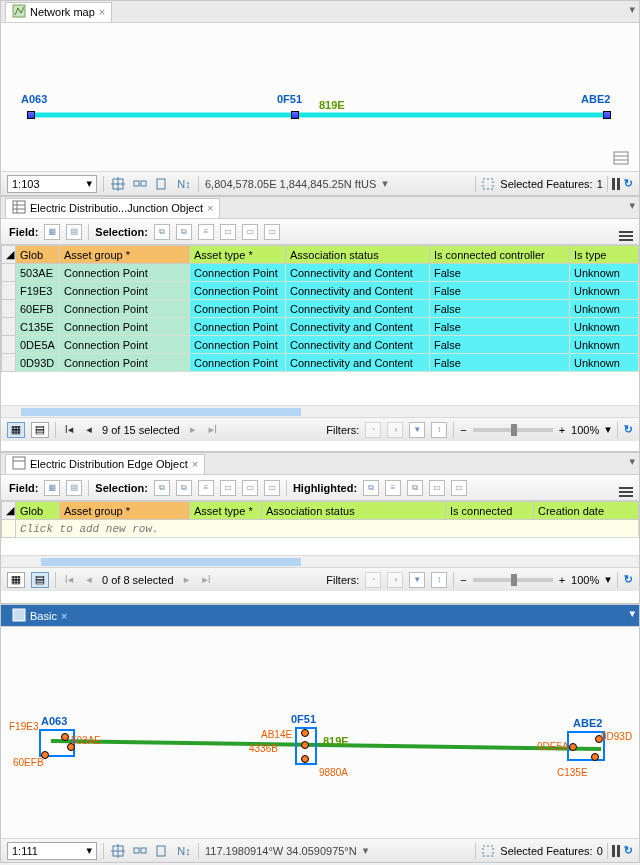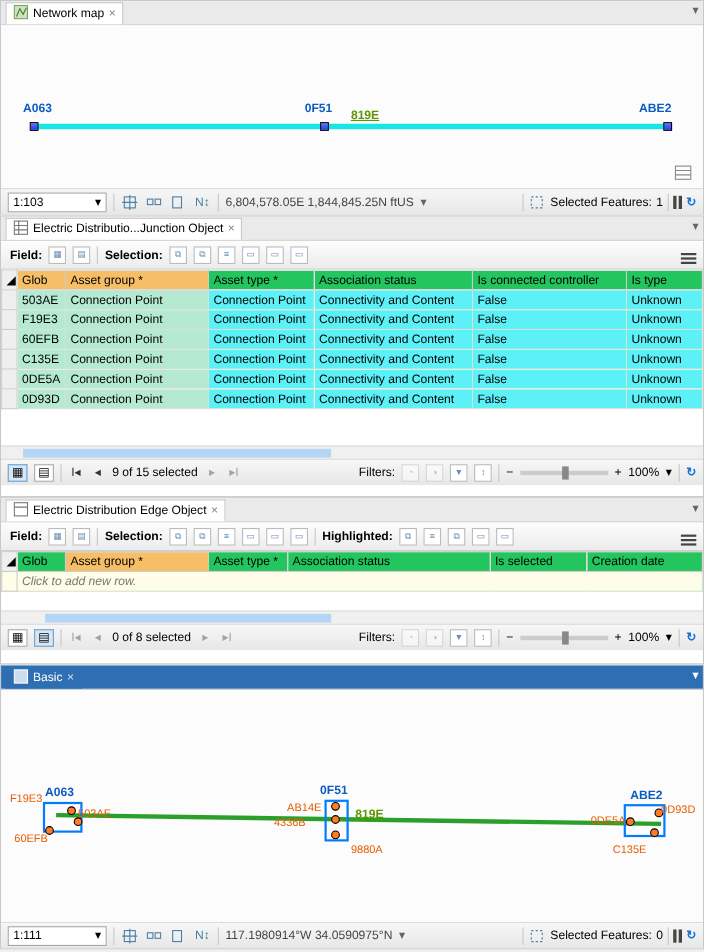--- a/index.html
+++ b/index.html
@@ -6,53 +6,53 @@
   body { width: 640px; height: 865px; background: #f0f0f0; overflow: hidden; }
   .pane { border: 1px solid #c8c8c8; background: #fff; position: relative; }
   .tabbar { background: #eaeaea; height: 22px; display: flex; align-items: center; border-bottom: 1px solid #d0d0d0; position: relative; }
   .tab { display: inline-flex; align-items: center; height: 20px; padding: 0 6px; background: #fff; border: 1px solid #c8c8c8; border-bottom: none; margin-left: 4px; gap: 4px; }
   .tab .close { color: #888; cursor: pointer; }
   .collapse-btn { position: absolute; right: 4px; top: 2px; color: #666; }
   .map-canvas { position: relative; background: #fcfcfc; overflow: hidden; }
   .node-label { position: absolute; font-weight: bold; color: #0b5cc2; }
   .junction-box { position: absolute; border: 2px solid #007dff; background: rgba(255,255,255,0.0); }
   .sq { position: absolute; width: 8px; height: 8px; background: linear-gradient(to bottom, #6d6dff, #1e3cff); border: 1px solid #000; }
-  .seg-label { position: absolute; color: #5c9600; font-weight: bold; text-decoration: underline; }
+  .seg-label { position: absolute; color: #5c9600; font-weight: bold; }
   .feat-pt { position: absolute; width: 8px; height: 8px; background: #ff7b2a; border: 1px solid #000; border-radius: 50%; }
   .feat-lbl { position: absolute; color: #e65c00; font-size: 10px; }
   .toolbar { height: 24px; background: linear-gradient(to bottom, #f7f7f7, #e7e7e7); border-top: 1px solid #d8d8d8; display: flex; align-items: center; gap: 6px; padding: 0 6px; }
   .scale-combo { width: 90px; height: 18px; border: 1px solid #a9a9a9; background: #fff; display: flex; align-items: center; justify-content: space-between; padding: 0 4px; }
   .sep { width: 1px; height: 16px; background: #c8c8c8; }
   .tb-icon { width: 16px; height: 16px; display: inline-flex; align-items: center; justify-content: center; color: #4a7fa5; }
   .coords { color: #444; flex-shrink: 0; }
   .sel-feat { display: flex; align-items: center; gap: 4px; margin-left: auto; }
   .pause-icon { display: inline-flex; gap: 2px; }
   .pause-icon span { width: 3px; height: 12px; background: #444; }
   .refresh-icon { color: #1575d6; font-weight: bold; }
   .field-bar { height: 26px; background: linear-gradient(to bottom, #fdfdfd, #ececec); border-bottom: 1px solid #d0d0d0; display: flex; align-items: center; gap: 6px; padding: 0 8px; position: relative; }
   .field-bar .lbl { font-weight: bold; }
   .fb-icon { width: 16px; height: 16px; border: 1px solid #bbb; background: #fff; display: inline-flex; align-items: center; justify-content: center; font-size: 8px; color: #6a8db3; }
   .menu-btn { position: absolute; right: 6px; }
   .menu-lines { display: inline-flex; flex-direction: column; gap: 2px; }
   .menu-lines span { width: 14px; height: 2px; background: #444; }
   .grid-wrap { overflow: hidden; }
   table.datagrid { border-collapse: collapse; width: 100%; table-layout: fixed; }
-  table.datagrid th { background: #22c55e; border: 1px solid #ccc; padding: 2px 4px; text-align: left; font-weight: normal; height: 18px; white-space: nowrap; overflow: hidden; }
+  table.datagrid th { background: #bef264; border: 1px solid #ccc; padding: 2px 4px; text-align: left; font-weight: normal; height: 18px; white-space: nowrap; overflow: hidden; }
   table.datagrid th.sorted { background: #f7be68; }
   table.datagrid td { border: 1px solid #d3e4d3; padding: 2px 4px; height: 18px; white-space: nowrap; overflow: hidden; }
   tr.sel td { background: #5bf1f6; }
   tr.sel td.alt { background: #b5e9d2; }
   .rowhead { width: 14px; background: #efefef !important; border: 1px solid #ccc !important; }
   .footer-bar { height: 24px; background: linear-gradient(to bottom, #f7f7f7, #e7e7e7); border-top: 1px solid #d8d8d8; display: flex; align-items: center; gap: 6px; padding: 0 6px; }
   .nav-btn { width: 14px; height: 14px; display: inline-flex; align-items: center; justify-content: center; color: #333; }
   .view-toggle { width: 18px; height: 16px; border: 1px solid #aaa; background: #fff; display: inline-flex; align-items: center; justify-content: center; }
   .view-toggle.active { background: #d6e7f5; border-color: #6d9fcd; }
   .slider-track { width: 80px; height: 4px; background: #ccc; display: inline-block; position: relative; }
   .slider-thumb { position: absolute; top: -4px; left: 38px; width: 6px; height: 12px; background: #888; }
-  .add-row td { background: #fdfde8 !important; color: #777; font-style: italic; }
+  .add-row td { background: #fdfde8 !important; color: #777; font-style: italic; font-family: Liberation Mono, monospace; }
   .hscroll { height: 12px; background: #f0f0f0; display: flex; align-items: center; border-top: 1px solid #dcdcdc; }
   .hscroll .thumb { height: 8px; background: #b4d6f4; margin-left: 20px; }
   .svgline { position: absolute; top: 0; left: 0; pointer-events: none; }
   .mini-icon svg { width: 14px; height: 14px; }
 </style>
 </head>
 <body>
 
 <div class="pane" style="height:196px;">
   <div class="tabbar">
@@ -324,21 +324,21 @@
           <col style="width:88px">
           <col>
         </colgroup>
       <thead>
           <tr>
         <th class="rowhead">◢</th>
         <th>Glob</th>
         <th class="sorted">Asset group *</th>
         <th>Asset type *</th>
         <th>Association status</th>
-        <th>Is selected</th>
+        <th>Is connected</th>
         <th>Creation date</th>
       </tr>
         </thead>
       <tbody>
         <tr class="add-row">
           <td class="rowhead"></td>
           <td colspan="6">Click to add new row.</td>
         </tr>
       </tbody>
     </table>

